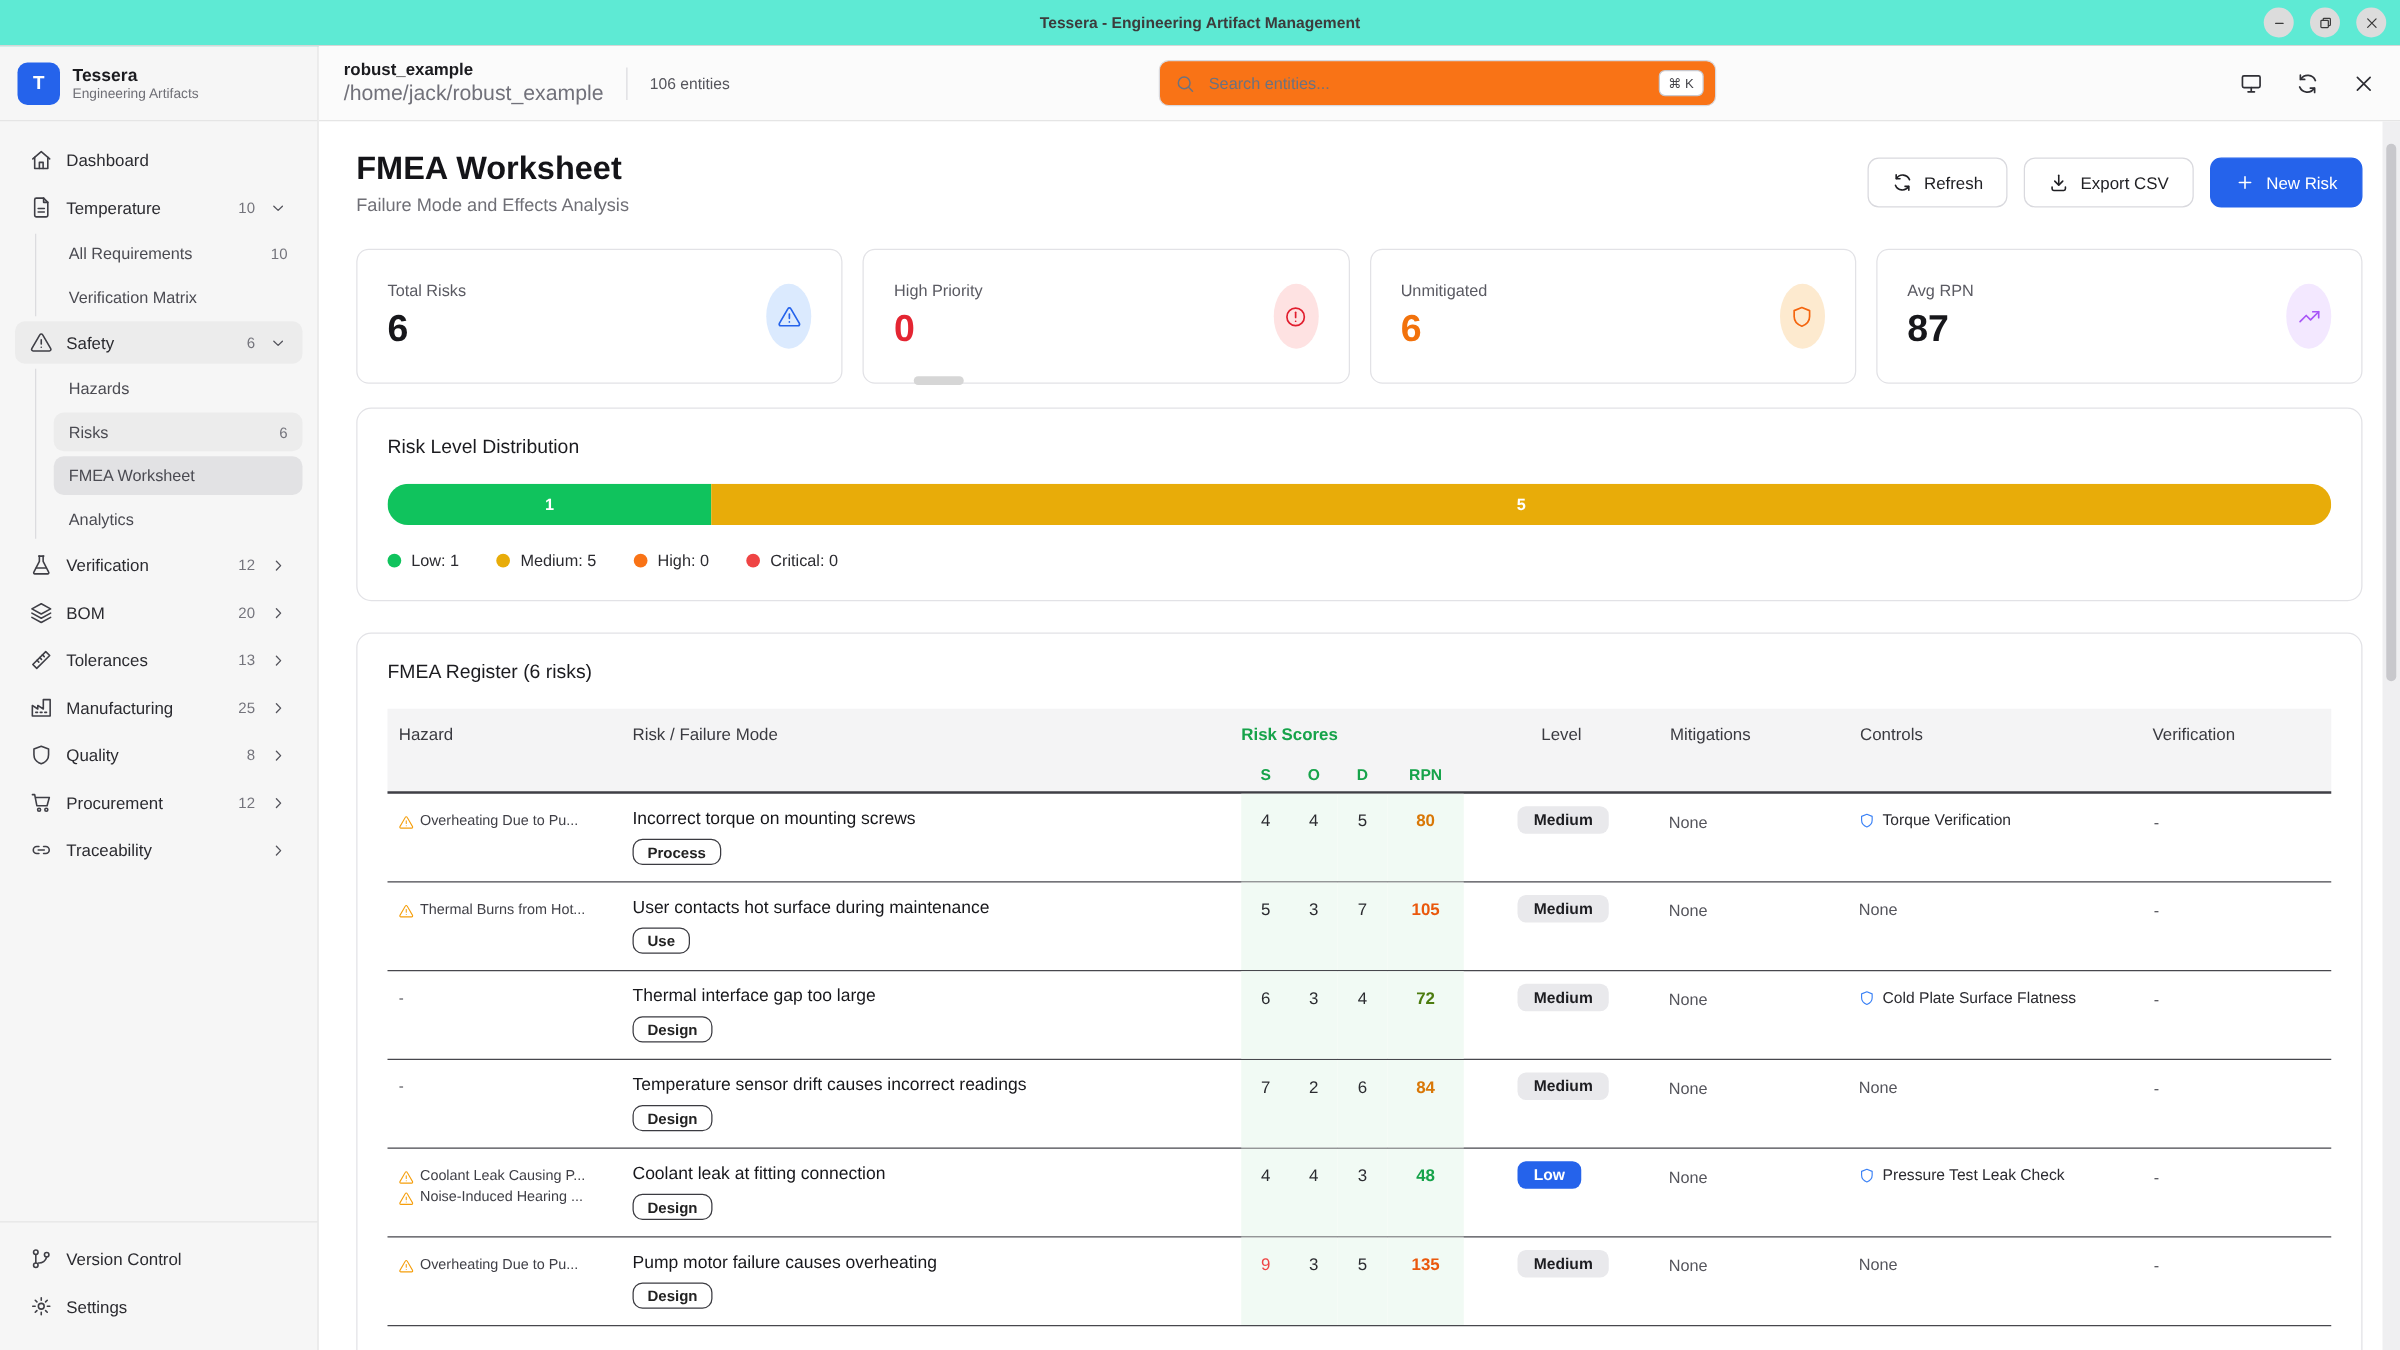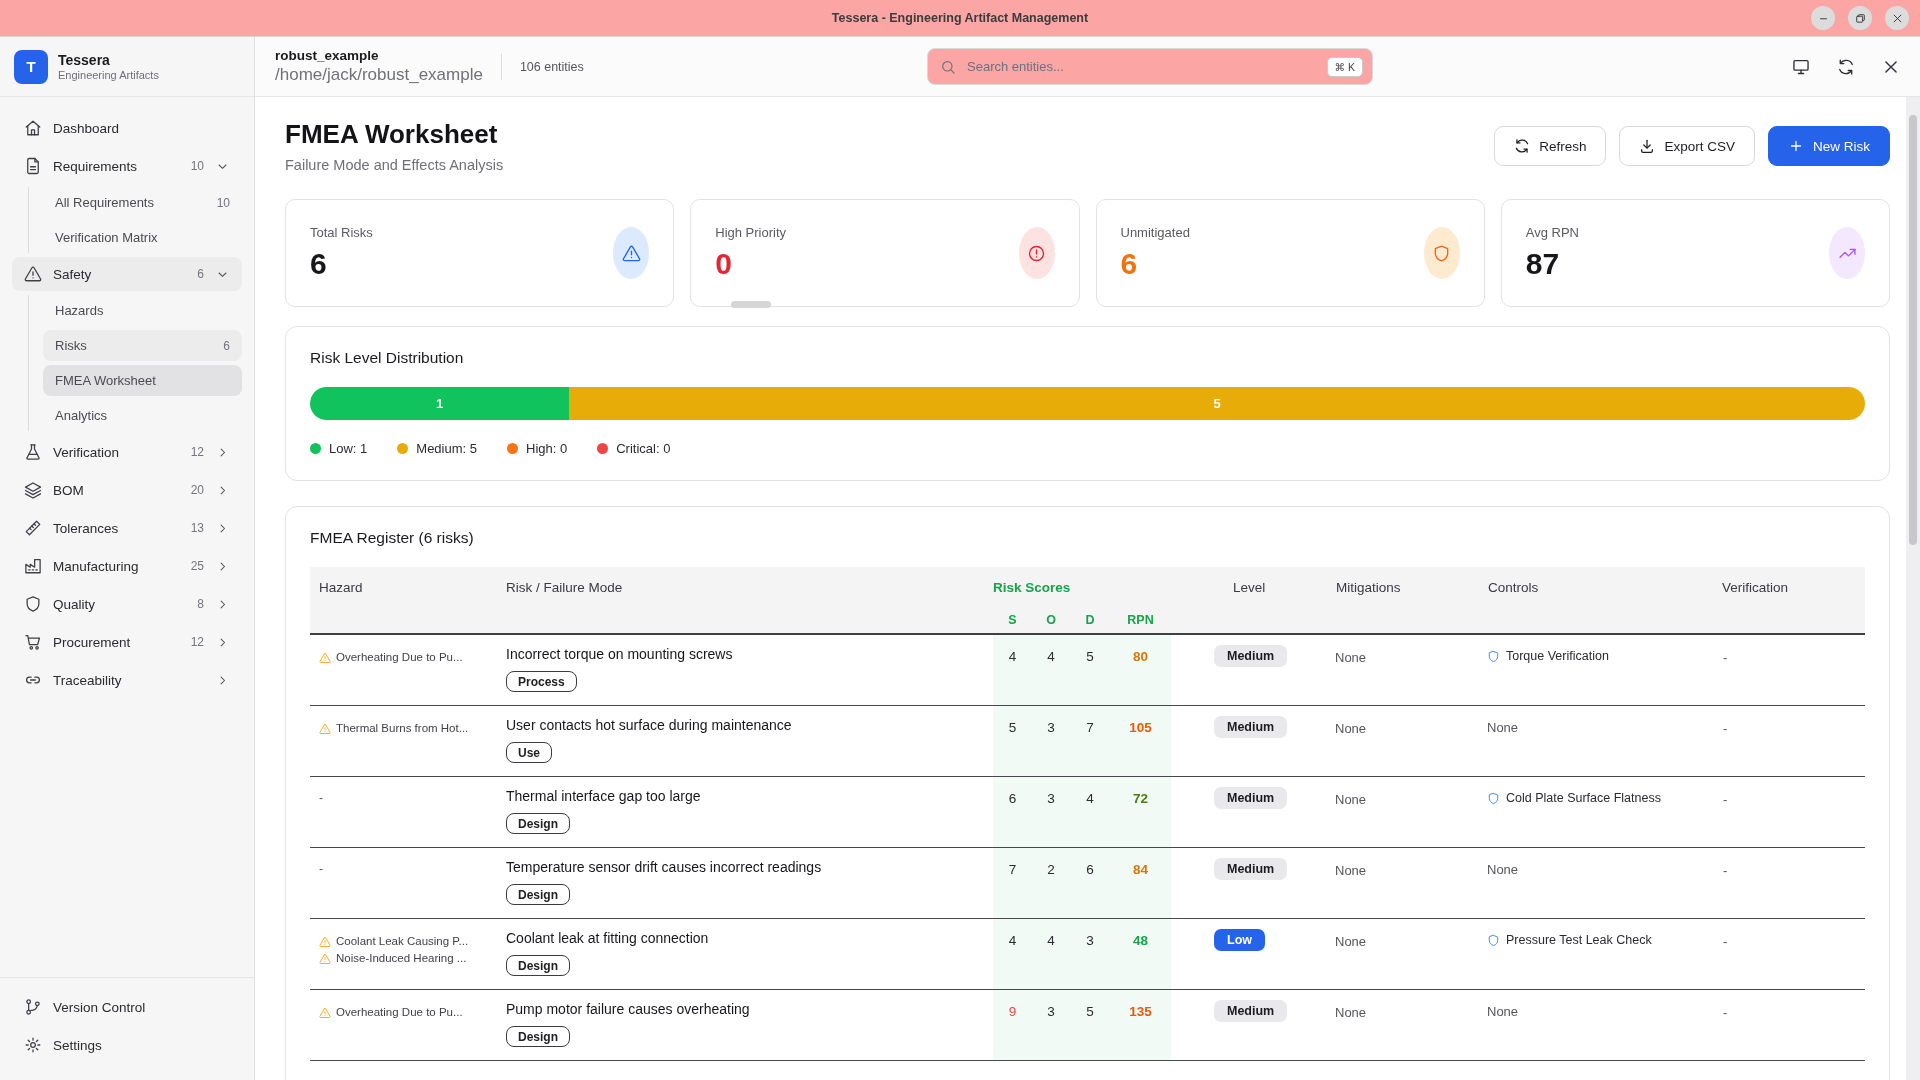--- a/index.html
+++ b/index.html
@@ -1,20 +1,20 @@
 <!DOCTYPE html>
 <html><head>
 <meta charset="utf-8">
 <style>
   * { box-sizing: border-box; }
   html,body { width:1920px; height:1080px; margin:0; overflow:hidden;
     font-family:"Liberation Sans", sans-serif; background:#fff; color:#1b1b1f; }
 
   
-  .titlebar { height:37px; background:#fca5a5; border-bottom:1px solid #d6d6d6;
+  .titlebar { height:37px; background:#5eead4; border-bottom:1px solid #d6d6d6;
     display:flex; align-items:center; justify-content:center; position:relative; }
   .titlebar-title { font-size:12.5px; font-weight:700; color:#3c3c3c; }
   .win-controls { position:absolute; right:11px; top:6px; display:flex; gap:13px; }
   .win-btn { width:24px; height:24px; border-radius:50%; background:#dcdcdc; color:#3a3a3a;
     display:flex; align-items:center; justify-content:center; }
   .win-btn svg { width:13px; height:13px; }
 
   .app { display:flex; height:1043px; }
 
   
@@ -43,21 +43,21 @@
 
   
   .main { flex:1; position:relative; background:#fff; overflow:hidden; }
   .topbar { height:60px; background:#fbfbfb; border-bottom:1px solid #e5e5e5;
     display:flex; align-items:center; padding:0 20px; position:relative; }
   .proj-name { font-size:13.5px; font-weight:700; color:#1b1b1f; line-height:1.25; }
   .proj-path { font-size:17px; color:#71717a; }
   .tb-div { width:1px; height:26px; background:#dcdcdf; margin:0 18px; }
   .tb-entities { font-size:12.5px; color:#55555c; }
   .searchbox { position:absolute; left:672px; top:11px; width:446px; height:37px;
-    background:#fca5a5; border:1px solid #d9d9de; border-radius:8px;
+    background:#f97316; border:1px solid #d9d9de; border-radius:8px;
     display:flex; align-items:center; }
   .searchbox .s-icon { width:16px; height:16px; color:#6b7280; margin:0 9px 0 12px; flex:none; }
   .searchbox input { flex:1; border:0; outline:0; background:transparent; font-size:13px;
     color:#333; font-family:"Liberation Sans", sans-serif; }
   .searchbox input::placeholder { color:#6b7280; }
   .kbd { margin-right:9px; border:1px solid #c9c9cf; background:#fff; border-radius:5px;
     font-size:10.5px; color:#44444a; padding:3px 7px; white-space:nowrap; }
   .tb-icons { margin-left:auto; display:flex; gap:27px; color:#2f2f35; align-items:center; }
   .tb-icons svg { width:18px; height:18px; }
 
@@ -178,21 +178,21 @@
             <path d="M10 21v-6.5h4V21"></path>
           </svg>
           <span class="n-label">Dashboard</span>
         </div>
         <div class="nav-item">
           <svg class="n-icon" viewBox="0 0 24 24" fill="none" stroke="currentColor" stroke-width="1.7" stroke-linecap="round" stroke-linejoin="round">
             <path d="M14.5 2H6.8A1.8 1.8 0 0 0 5 3.8v16.4A1.8 1.8 0 0 0 6.8 22h10.4a1.8 1.8 0 0 0 1.8-1.8V6.5z"></path>
             <path d="M14.5 2v4.5H19"></path>
             <path d="M8.7 13h6.6M8.7 16.8h6.6"></path>
           </svg>
-          <span class="n-label">Requirements</span>
+          <span class="n-label">Temperature</span>
           <span class="nav-count">10</span>
           <svg class="n-chev" viewBox="0 0 24 24" fill="none" stroke="currentColor" stroke-width="1.7" stroke-linecap="round" stroke-linejoin="round">
             <path d="M6.5 9.6l5.5 5.3 5.5-5.3"></path>
           </svg>
         </div>
         <div class="sub-wrap">
           <div class="sub-item">
             <span class="n-label">All Requirements</span>
             <span class="nav-count">10</span>
           </div>

